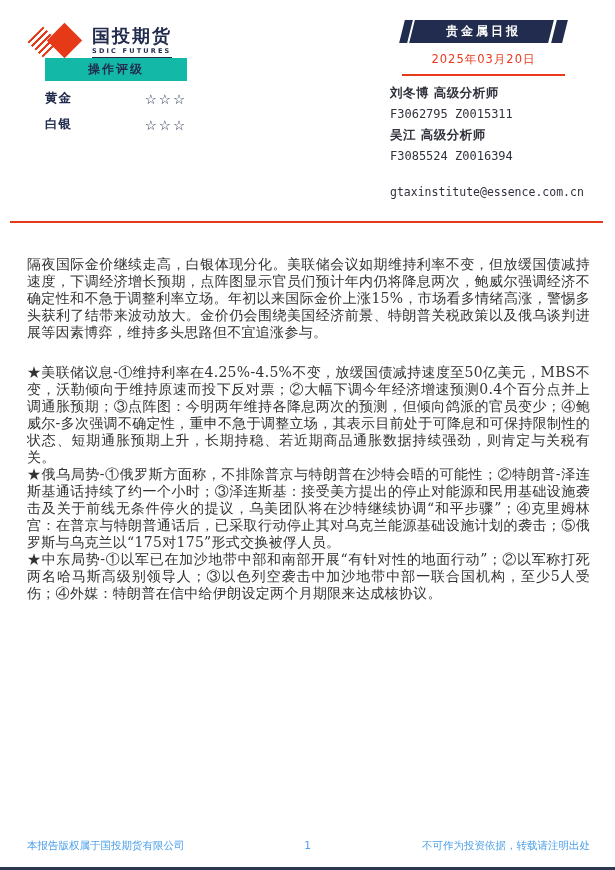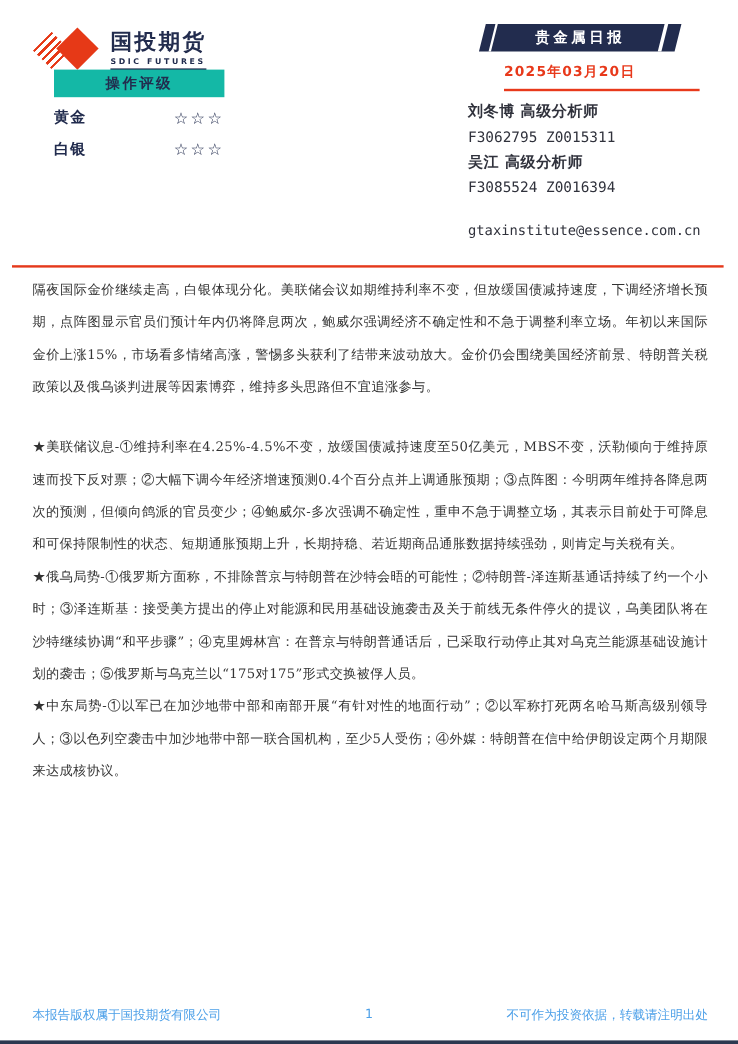--- a/index.html
+++ b/index.html
@@ -32,22 +32,22 @@
   .banner::after{
     content:"";position:absolute;right:11px;top:0;width:3px;height:100%;background:#ffffff;
   }
   .banner::before{
     content:"";position:absolute;left:8px;top:0;width:2px;height:100%;background:#ffffff;
   }
   .banner-text{
     transform:skewX(14deg);color:#ffffff;font-size:12px;font-weight:bold;letter-spacing:3px;
   }
   .report-date{
-    position:absolute;left:420px;top:52px;width:163px;
-    color:#e8391b;font-size:11.5px;font-weight:bold;letter-spacing:1px;
+    position:absolute;left:402px;top:52px;width:163px;text-align:center;
+    color:#e8391b;font-size:11.5px;font-weight:normal;letter-spacing:1px;
     padding-bottom:7px;border-bottom:2px solid #e8391b;
   }
   
   .rating{position:absolute;left:45px;top:58px;width:142px;}
   .rating-header{
     background:#14b8a6;color:#222c4e;font-size:12px;font-weight:bold;letter-spacing:2px;
     text-align:center;height:23px;line-height:23px;
   }
   .rating-row{display:flex;margin-top:9px;align-items:center;gap:42px;}
   .rating-label{color:#222c4e;font-size:12.5px;font-weight:bold;letter-spacing:1px;width:70px;}
@@ -55,23 +55,23 @@
   
   .analysts{position:absolute;left:390px;top:82px;width:215px;color:#30323c;}
   .an-name{font-size:12.5px;font-weight:bold;line-height:22px;letter-spacing:0.5px;}
   .an-code{font-family:"DejaVu Sans Mono","Liberation Mono",monospace;font-size:12px;line-height:20px;}
   .an-spacer{height:16px;}
   .an-phone,.an-email{font-family:"DejaVu Sans Mono","Liberation Mono",monospace;font-size:11.5px;line-height:21px;}
   
   .separator{position:absolute;left:10px;right:12px;top:221px;height:2px;background:#e5391b;}
   
   .body-text{
-    position:absolute;left:27px;top:228px;width:563px;color:#333333;
+    position:absolute;left:27px;top:256px;width:563px;color:#333333;
     font-family:"DejaVu Serif","Liberation Serif",serif;
-    font-size:11px;line-height:27px;text-align:justify;letter-spacing:0.3px;
+    font-size:14px;line-height:17px;text-align:justify;letter-spacing:0.3px;
   }
   .body-text p{margin:0;}
   .body-text p.gap-after{margin-bottom:23px;}
   
   .footer{
     position:absolute;left:0;right:0;top:839px;height:18px;
     color:#4da0e8;font-size:10.5px;
   }
   .footer .f-left{position:absolute;left:27px;}
   .footer .f-page{position:absolute;left:0;right:0;text-align:center;}

